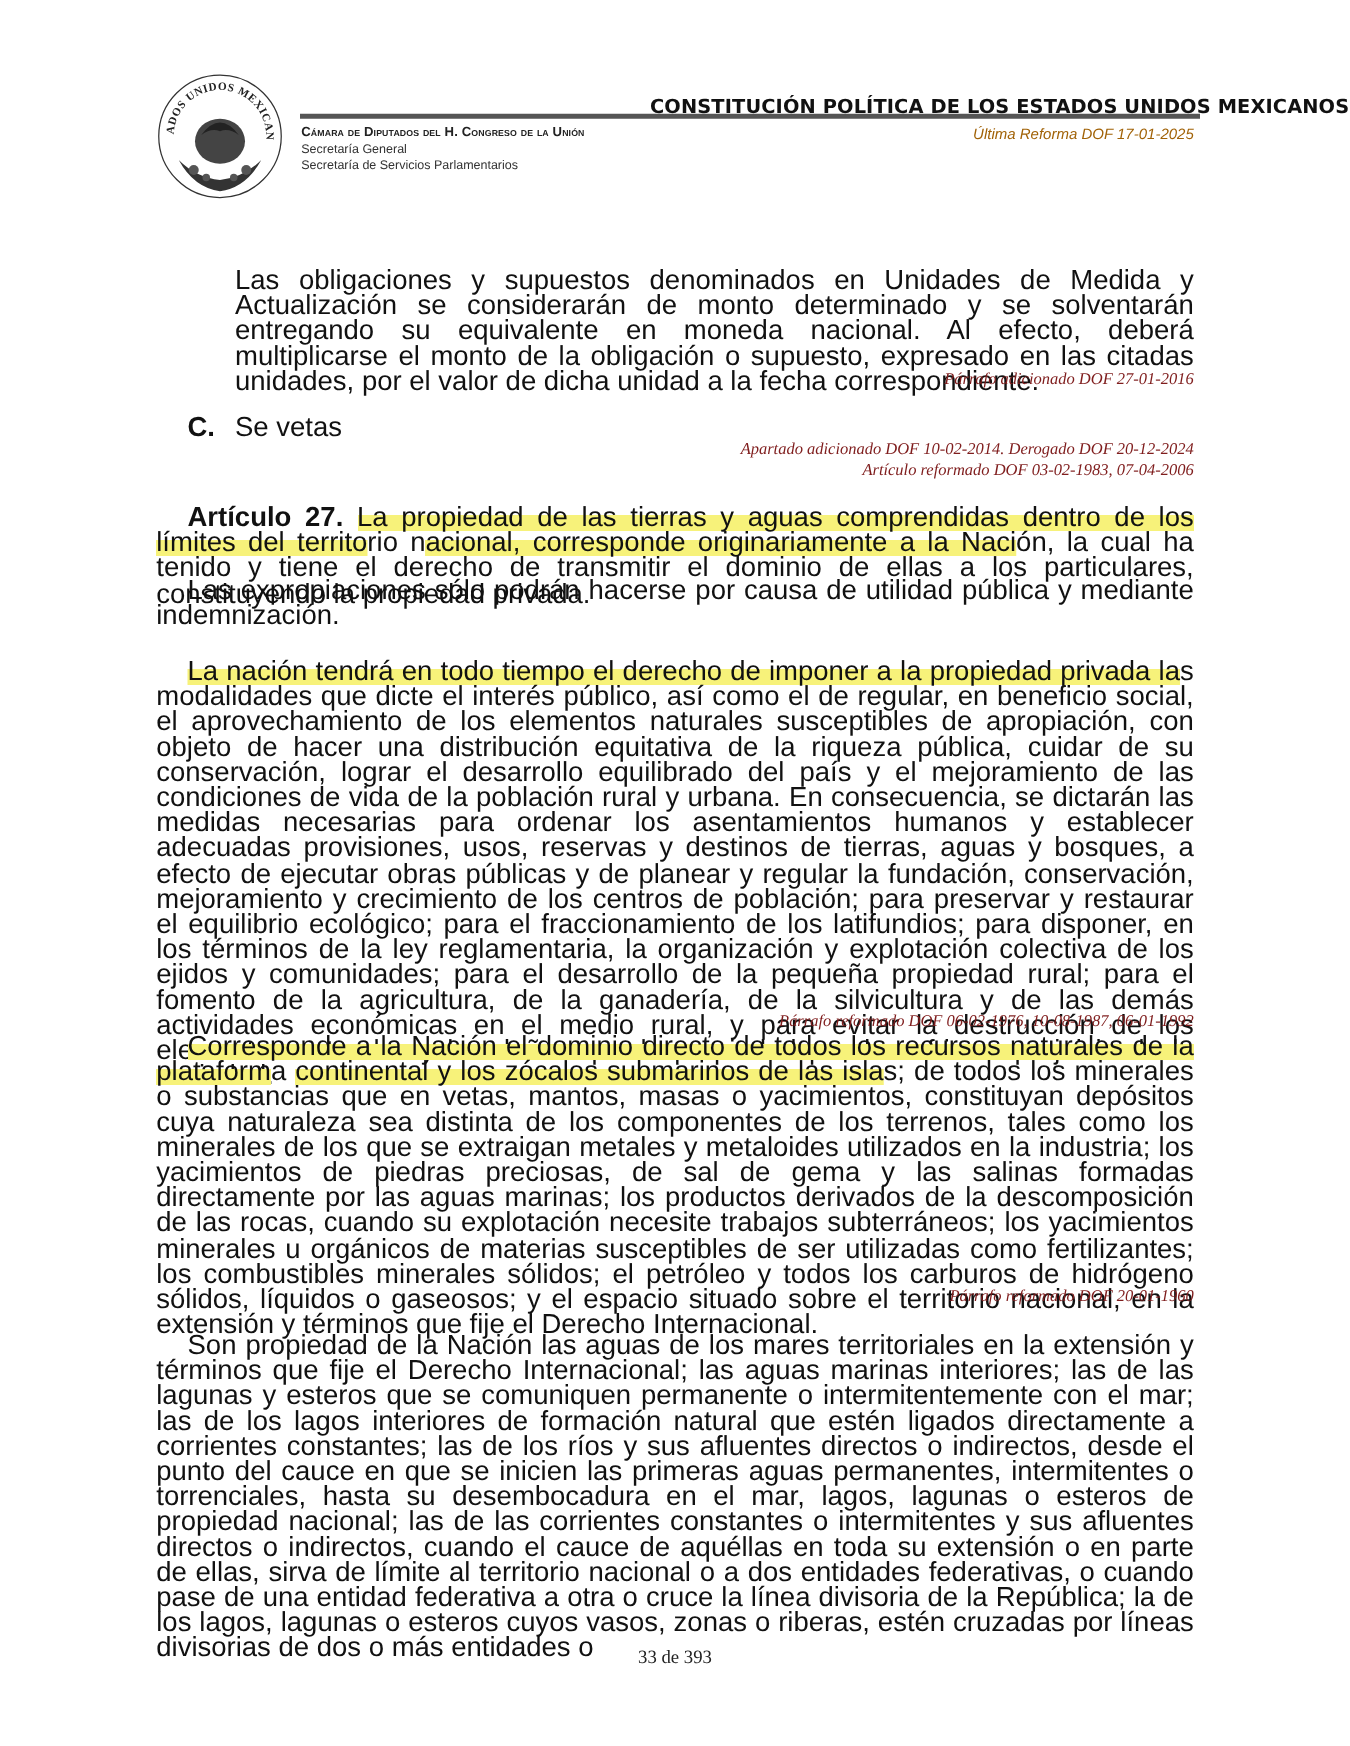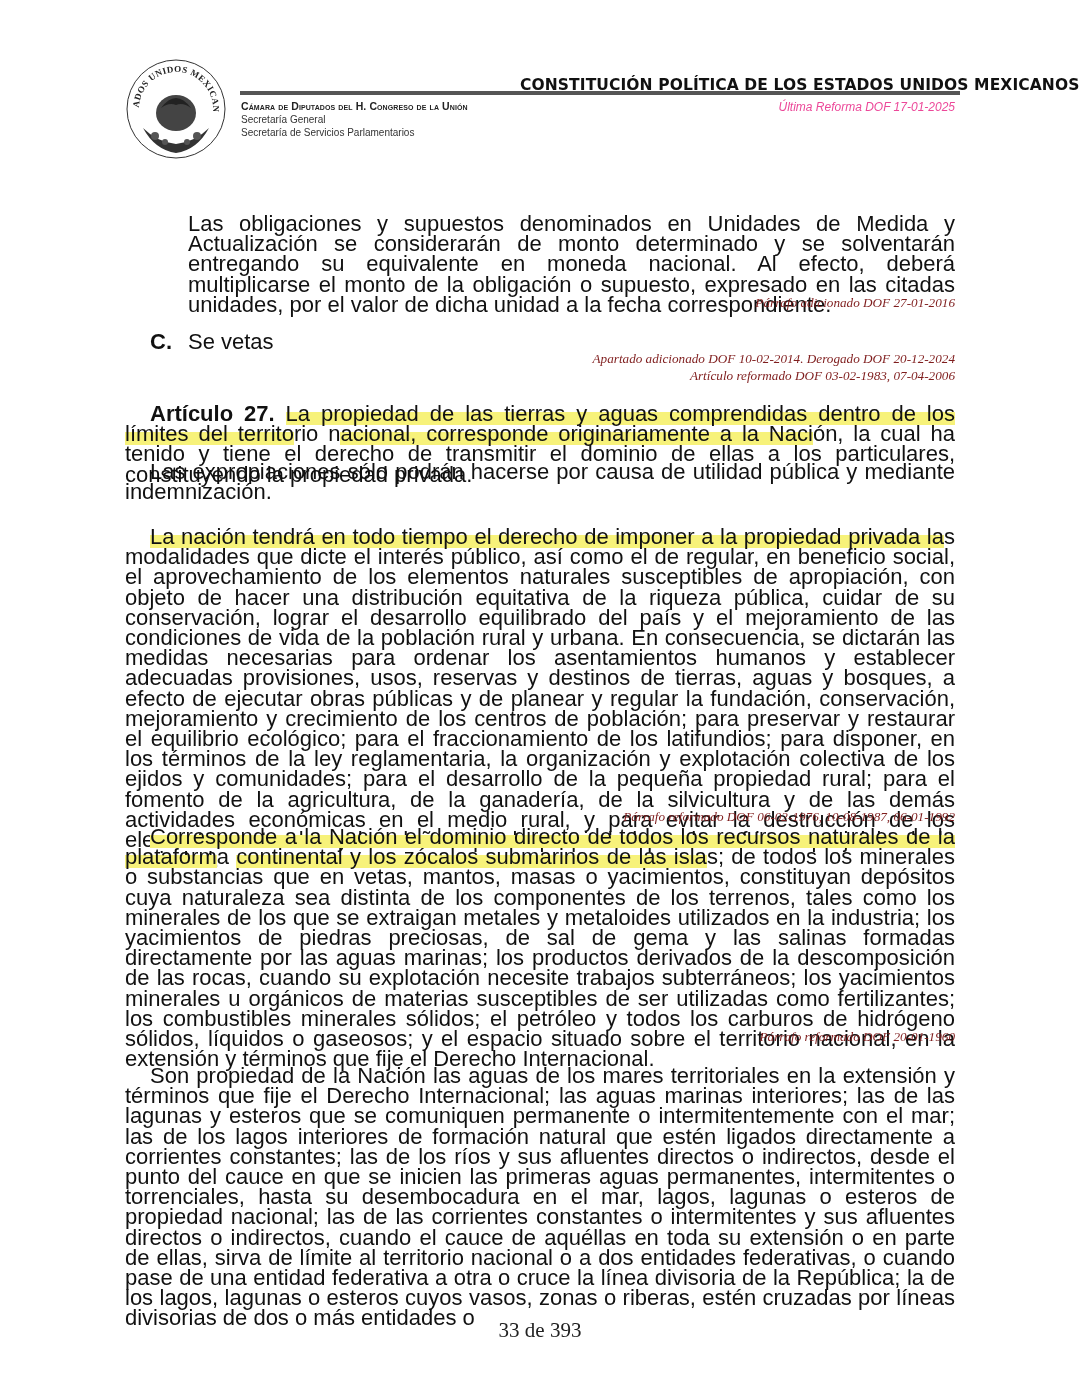--- a/index.html
+++ b/index.html
@@ -4,27 +4,27 @@
 <style>
   html, body { margin:0; padding:0; background:#ffffff; }
   body { width:1080px; height:1397px; position:relative; overflow:hidden;
          font-family:"Liberation Sans", sans-serif; color:#111; }
   .seal { position:absolute; left:125px; top:58px; width:102px; height:102px; }
   .hdr-title { position:absolute; left:486px; top:76px; font-size:15.5px; font-weight:bold;
                letter-spacing:0.1px; color:#111; font-family:"DejaVu Sans", sans-serif;margin-left:34px; }
   .hdr-rule { position:absolute; left:240px; top:91px; width:720px; height:4px; background:#555; }
   .hdr-org { position:absolute; left:241px; top:100px; font-size:10.5px; font-weight:bold; color:#222; font-variant:small-caps; letter-spacing:0.1px; }
   .hdr-sub { position:absolute; left:241px; font-size:10px; color:#333; }
-  .hdr-reform { position:absolute; right:125px; top:100px; font-size:12px; font-style:italic; color:#ec4899; }
+  .hdr-reform { position:absolute; right:125px; top:100px; font-size:12px; font-style:italic; color:#a16207; }
   .para { position:absolute; font-size:22px; line-height:20.2px; text-align:justify; text-align-last:left; }
   .note { position:absolute; right:125px; text-align:right; font-family:"Liberation Serif", serif; font-style:italic;
           font-size:13.2px; color:#7f1d1d; line-height:16.5px; }
   .hl { background:linear-gradient(to bottom, transparent 45%, #f7f27a 45%, #f7f27a 95%, transparent 95%); }
   .footer { position:absolute; left:0; width:1080px; top:1318px; text-align:center;
-            font-family:"Liberation Serif", serif; font-size:21px; color:#222; }
+            font-family:"Liberation Serif", serif; font-size:15px; color:#222; }
 </style>
 </head>
 <body>
 
 <div class="seal">
   <svg width="102" height="102" viewBox="0 0 102 102">
     <defs>
         <path id="arc" d="M 14 51 A 37 37 0 0 1 88 51"></path>
       </defs>
     <circle cx="51" cy="51" r="49" fill="none" stroke="#333" stroke-width="1"></circle>

